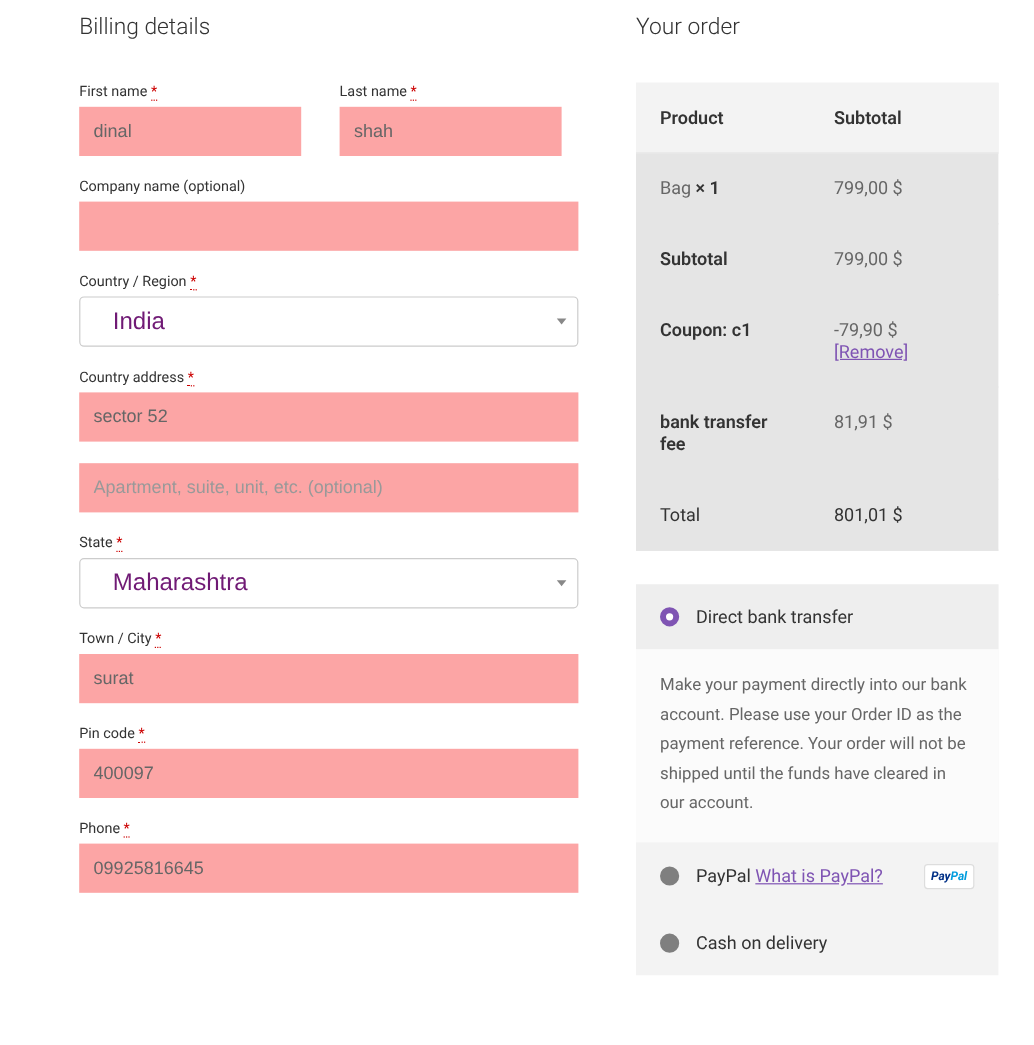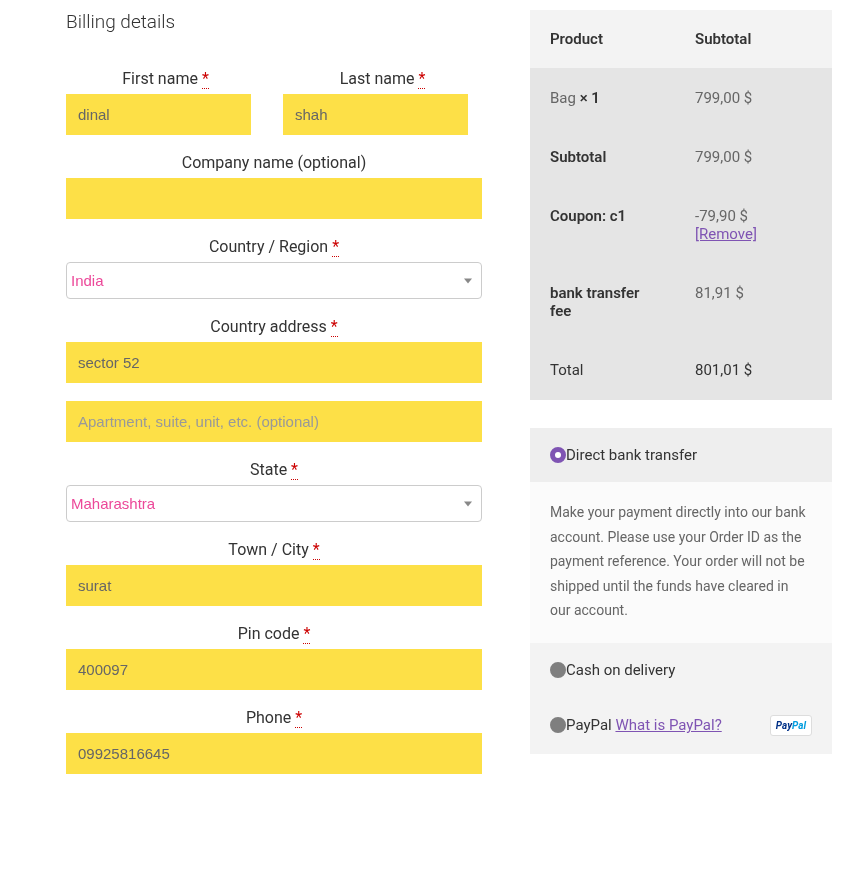--- a/index.html
+++ b/index.html
@@ -38,53 +38,52 @@
       flex: 1;
     }
     .form-group {
       margin-bottom: 18px;
     }
     .form-group.name-group input {
       width: 185px;
     }
     label {
       display: block;
-      font-size: 16px;
+      font-size: 12px;
       color: #333;
       margin-bottom: 6px;
-      text-align: center;
     }
     .required {
       color: #c00;
       border-bottom: 1px dotted #c00;
       cursor: help;
     }
     input[type="text"], input[type="tel"], input[type="email"] {
       width: 100%;
       padding: 12px 12px;
       font-size: 15px;
-      background: #fde047;
+      background: #fca5a5;
       border: none;
       color: #666;
     }
     input::placeholder {
       color: #999;
     }
     .select-wrap {
       position: relative;
       width: 100%;
     }
     .select-wrap select {
       width: 100%;
-      padding: 9px 4px;
-      font-size: 15px;
+      padding: 9px 27px;
+      font-size: 20px;
       background: #fff;
       border: 1px solid #ccc;
       border-radius: 4px;
-      color: #ec4899;
+      color: #701a75;
       appearance: none;
       -webkit-appearance: none;
     }
     .select-caret {
       position: absolute;
       right: 10px;
       top: 50%;
       transform: translateY(-50%);
       pointer-events: none;
       width: 0;
@@ -142,21 +141,21 @@
     }
     .payment-item {
       padding: 18px 20px;
     }
     .payment-item.selected {
       background: #eeeeee;
     }
     .payment-radio {
       display: flex;
       align-items: center;
-      gap: 0;
+      gap: 14px;
       cursor: pointer;
     }
     .radio-dot {
       width: 16px;
       height: 16px;
       border-radius: 50%;
       border: 2px solid #7f7f7f;
       background: #7f7f7f;
       flex-shrink: 0;
     }
@@ -259,20 +258,21 @@
     </div>
 
     <div class="form-group">
       <label><span>Phone</span> <span class="required">*</span></label>
       <input type="tel" value="09925816645" style="">
     </div>
 
   </div>
 
   <div class="right-col">
+    <h2>Your order</h2>
 
     <table class="order-table">
       <thead>
         <tr>
           <th>Product</th>
           <th>Subtotal</th>
         </tr>
       </thead>
       <tbody>
         <tr class="item-row">
@@ -299,32 +299,32 @@
     </table>
 
     <div class="payment-methods">
       <div class="payment-item selected">
         <div class="payment-radio">
           <span class="radio-dot checked"></span>
           <span class="payment-label">Direct bank transfer</span>
         </div>
       </div>
       <div class="payment-desc">Make your payment directly into our bank account. Please use your Order ID as the payment reference. Your order will not be shipped until the funds have cleared in our account.</div>
-
-      <div class="payment-item">
-        <div class="payment-radio">
-          <span class="radio-dot"></span>
-          <span class="payment-label">Cash on delivery</span>
-        </div>
-      </div>
 
       <div class="payment-item">
         <div class="paypal-row">
           <div class="payment-radio">
             <span class="radio-dot"></span>
             <span class="payment-label"><span>PayPal </span><span class="paypal-link">What is PayPal?</span></span>
           </div>
           <span class="paypal-badge"><span class="pp-pay">Pay</span><span class="pp-pal">Pal</span></span>
         </div>
       </div>
+
+      <div class="payment-item">
+        <div class="payment-radio">
+          <span class="radio-dot"></span>
+          <span class="payment-label">Cash on delivery</span>
+        </div>
+      </div>
     </div>
   </div>
 </div>
 
 </body></html>

